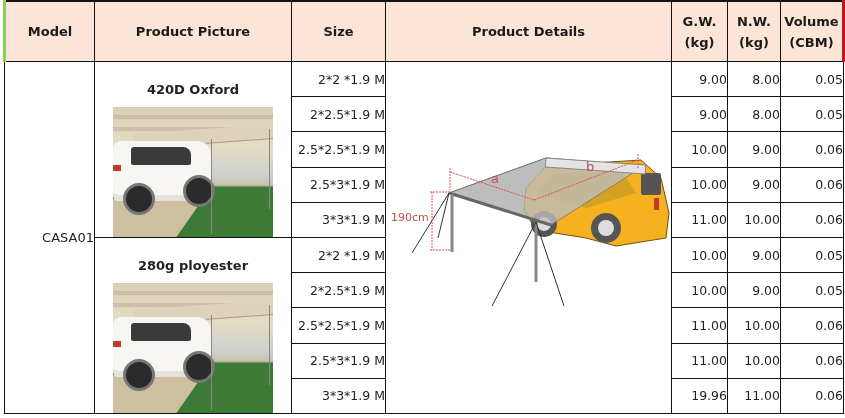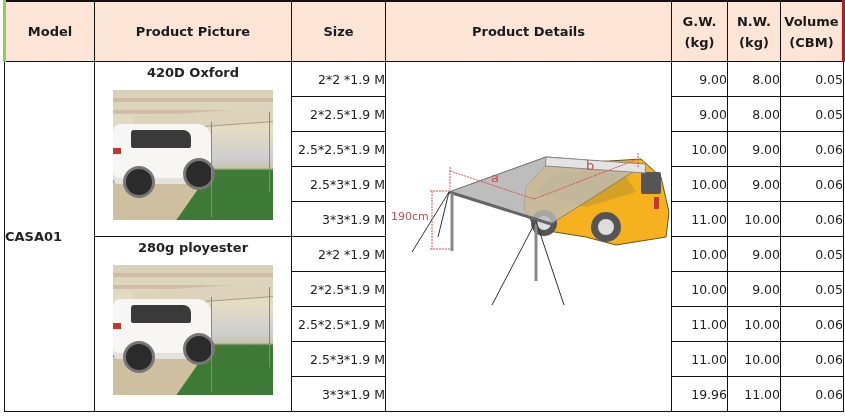--- a/index.html
+++ b/index.html
@@ -7,23 +7,23 @@
          font-family: "DejaVu Sans", "Liberation Sans", sans-serif; }
   .wrap { position: absolute; left: 3px; top: 0; width: 840px; }
   table { border-collapse: collapse; table-layout: fixed; width: 839px; }
   td, th { border: 1px solid #111; padding: 0; }
   thead th { background: #fce4d6; font-weight: bold; font-size: 13px; color: #1a1a1a;
              height: 59px; text-align: center; line-height: 21px; }
   thead tr { border-top: 2px solid #111; }
   .edge-l { border-left: 3px solid #8fce5b; }
   .edge-r { border-right: 3px solid #b91c1c; }
   tbody td { height: 34px; font-size: 12.5px; color: #222; }
-  .model { text-align: left; vertical-align: middle; font-weight: bold; font-size: 13px; }
+  .model { text-align: right; vertical-align: middle; font-weight: normal; font-size: 13px; }
   .pic { vertical-align: top; text-align: center; position: relative; }
-  .pic .ttl { font-weight: bold; font-size: 13px; margin-top: 3px; height: 18px; }
+  .pic .ttl { font-weight: bold; font-size: 13px; margin-top: 20px; height: 18px; }
   .size { text-align: right; padding-left: 2px; }
   .num { text-align: right; }
   .photo { width: 160px; height: 130px; margin: 7px auto 0 auto; position: relative; overflow: hidden;
            background: linear-gradient(180deg, #d7cfb8 0%, #e5dcc4 30%, #cfcfcf 52%, #c9c3ae 60%, #3f7a36 62%, #3c7a35 100%); }
   .photo .stripe { position:absolute; height: 4px; background:#c6a890; opacity:.55; }
   .photo .awn { position:absolute; left:20px; top:22px; width:140px; height:14px; background:#ddd2bb;
                 transform: skewY(-4deg); border-bottom: 1px solid #a89f8c; }
   .photo .car { position:absolute; left:0; top:34px; width:98px; height:60px; background:#f7f6f2;
                 border-radius: 8px 14px 6px 6px; box-shadow: inset 0 -6px 0 #e4e2dc; }
   .photo .win { position:absolute; left:18px; top:40px; width:60px; height:18px; background:#3a3a3a; border-radius: 3px 8px 2px 2px; }

